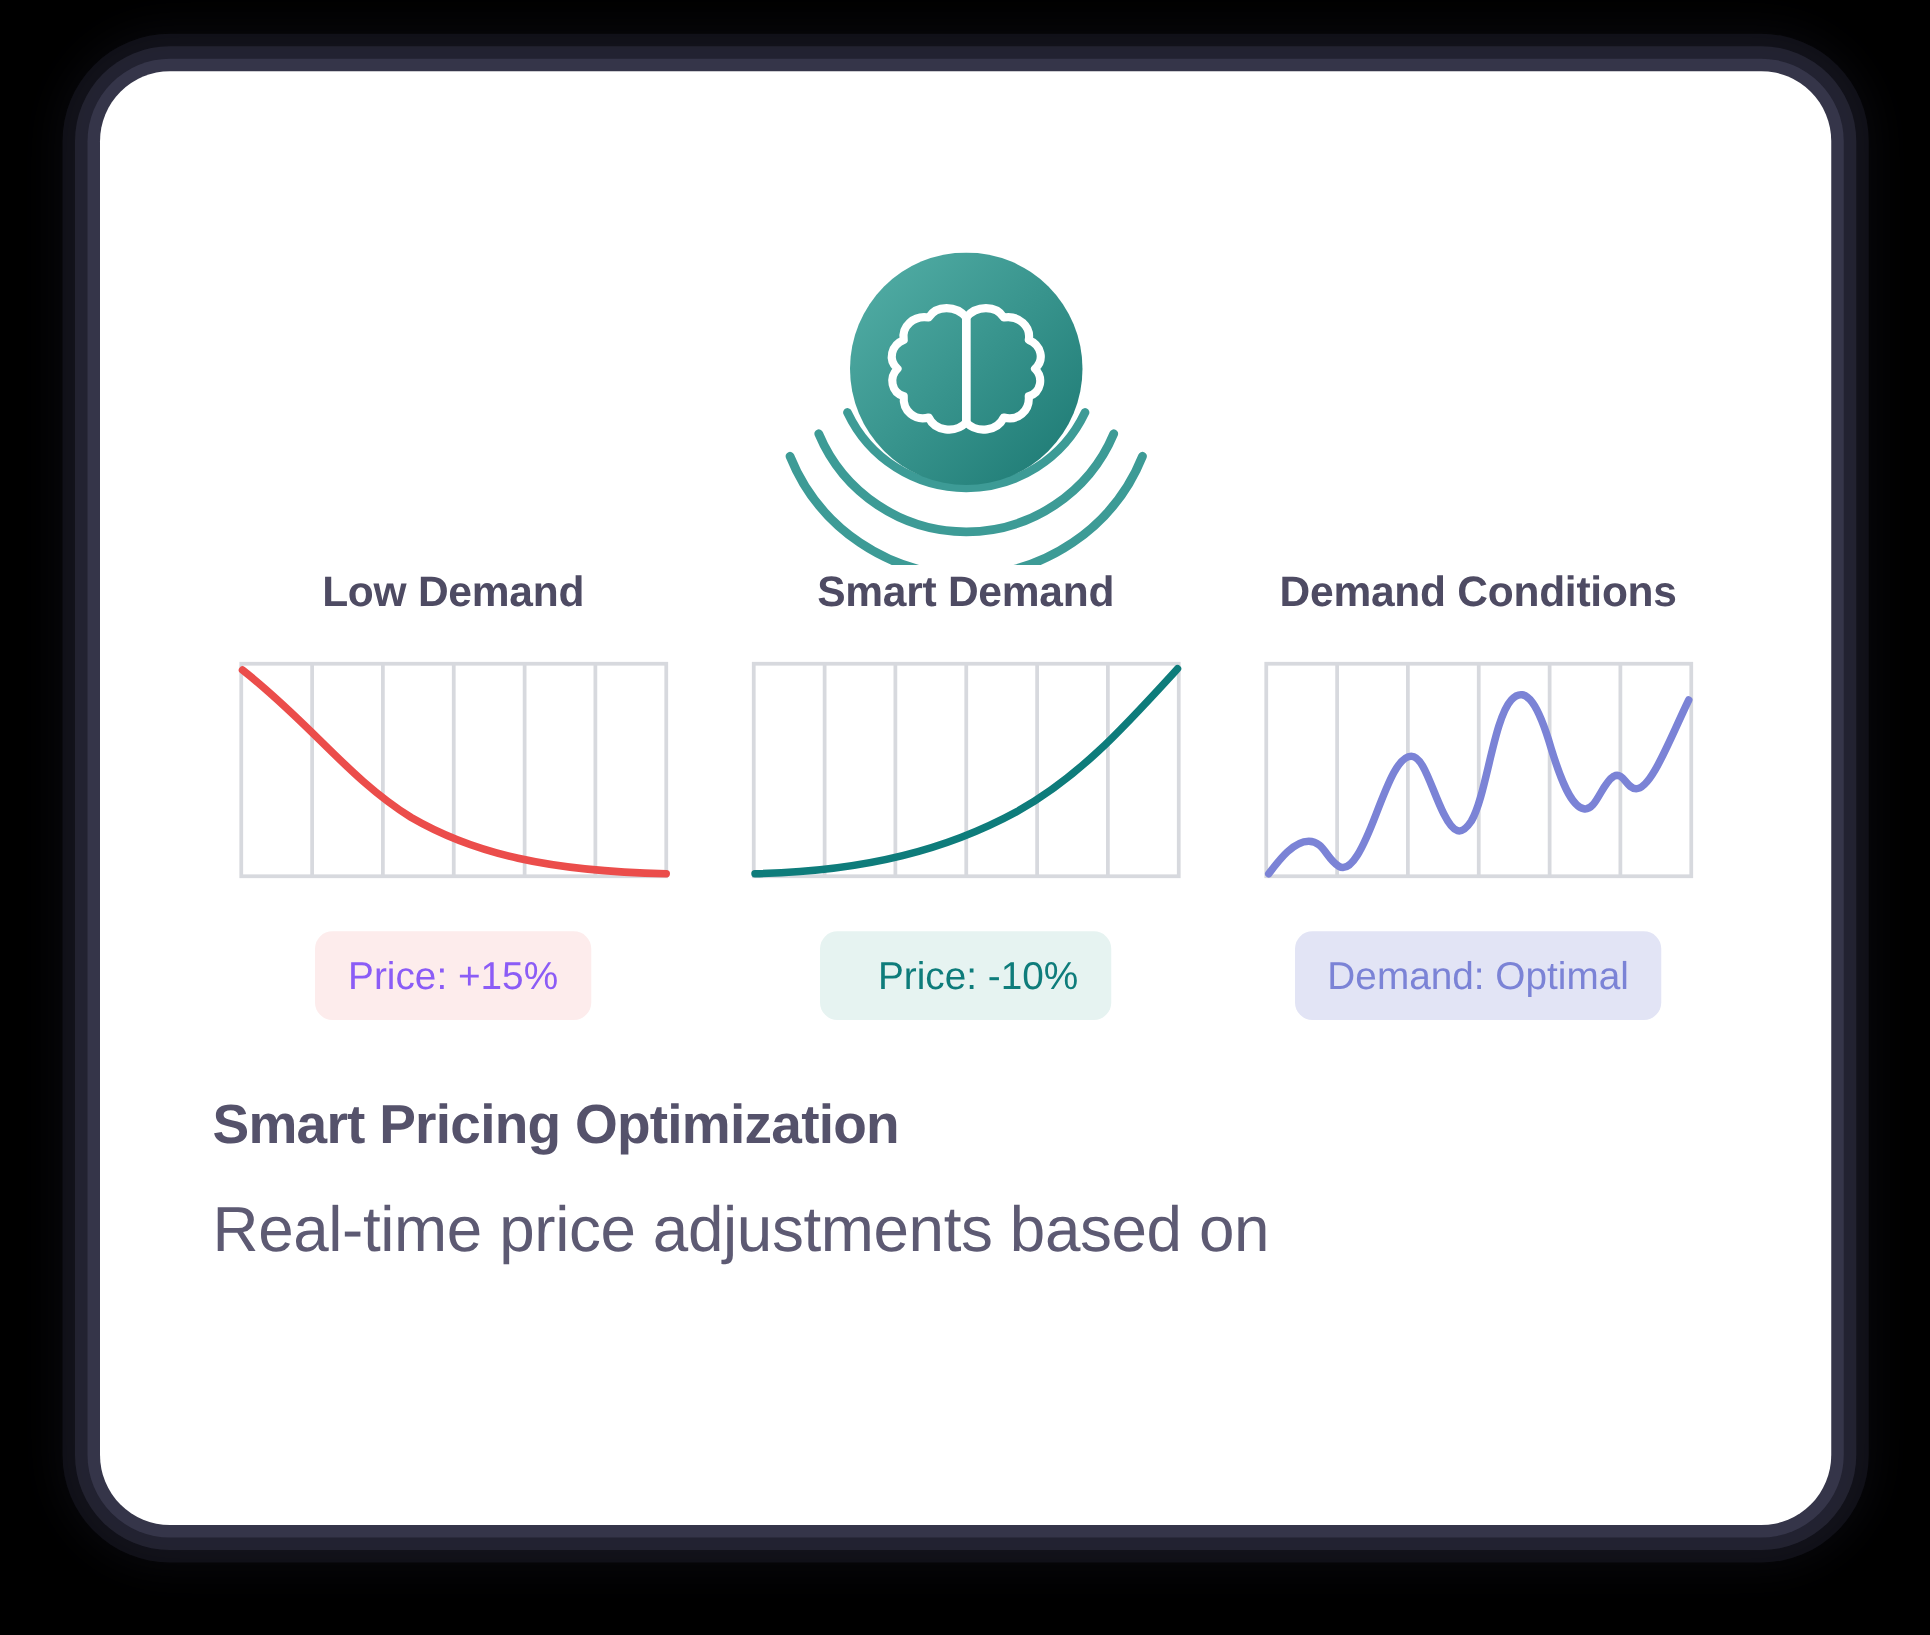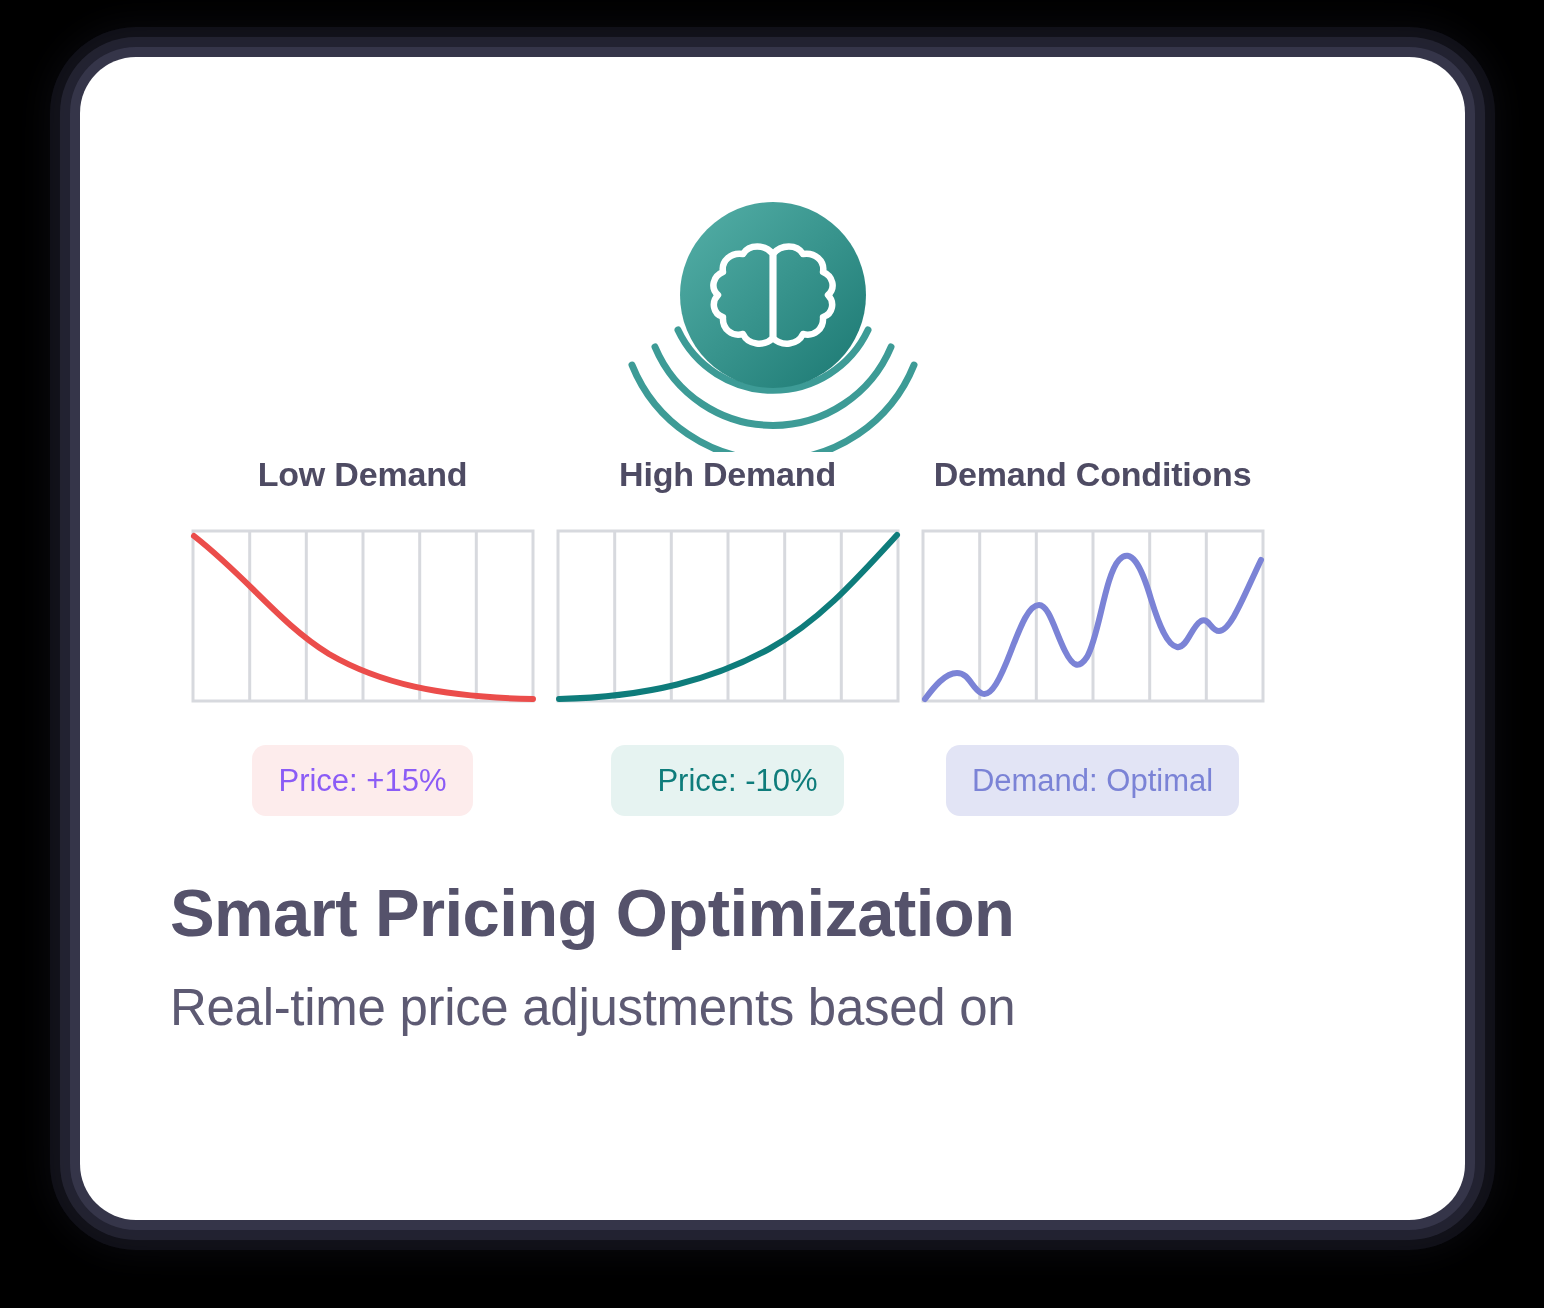--- a/index.html
+++ b/index.html
@@ -58,20 +58,21 @@
   }
   .emblem svg { display: block; }
 
   
   .scenarios {
     position: absolute;
     left: 100px;
     top: 400px;
     width: 1185px;
     display: flex;
+    justify-content: space-between;
     align-items: flex-start;
   }
   .scenario {
     width: 365px;
     display: flex;
     flex-direction: column;
     align-items: center;
   }
   .scenario-title {
     font-size: 34px;
@@ -102,21 +103,21 @@
   }
 
   
   .text-block {
     position: absolute;
     left: 90px;
     top: 820px;
     width: 1220px;
   }
   .headline {
-    font-size: 67px;
+    font-size: 44px;
     font-weight: bold;
     color: #55526b;
     letter-spacing: -0.6px;
     line-height: 1.06;
     margin: 0;
   }
   .subline {
     margin: 26px 0 0 0;
     font-size: 51px;
     color: #5d5a73;
@@ -184,21 +185,21 @@
                 <line x1="287.3" y1="4" x2="287.3" y2="174"></line>
               </g>
               <path fill="none" stroke="#EB4D4B" stroke-width="6" stroke-linecap="round" stroke-linejoin="round" d="M5,9 C60,52 90,96 140,127 C190,156 250,170 344,172"></path>
             </svg>
           </div>
 
           <div class="badge" style="background:#FDECEC; color:#8b5cf6;">Price: +15%</div>
         </div>
 
         <div class="scenario">
-          <div class="scenario-title">High Demand</div>
+          <div class="scenario-title">Smart Demand</div>
 
           <div class="chart-wrap">
             <svg viewBox="0 0 348 178" preserveAspectRatio="none" aria-hidden="true">
               <g stroke="#D7D9DE" stroke-width="3" fill="none">
                 <rect x="4" y="4" width="340" height="170"></rect>
                 <line x1="60.7" y1="4" x2="60.7" y2="174"></line>
                 <line x1="117.3" y1="4" x2="117.3" y2="174"></line>
                 <line x1="174.0" y1="4" x2="174.0" y2="174"></line>
                 <line x1="230.7" y1="4" x2="230.7" y2="174"></line>
                 <line x1="287.3" y1="4" x2="287.3" y2="174"></line>

